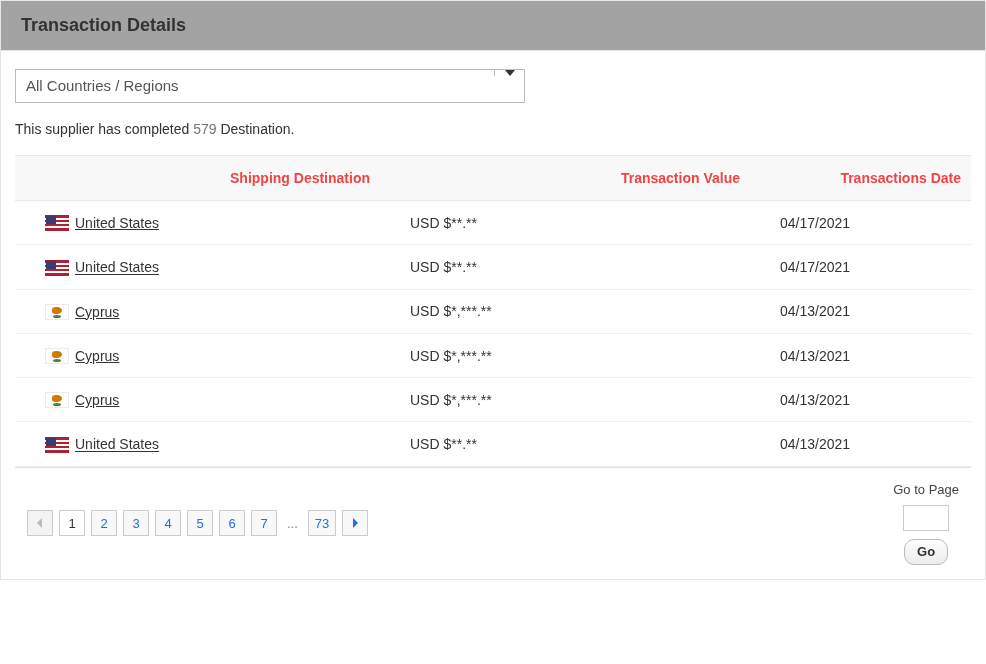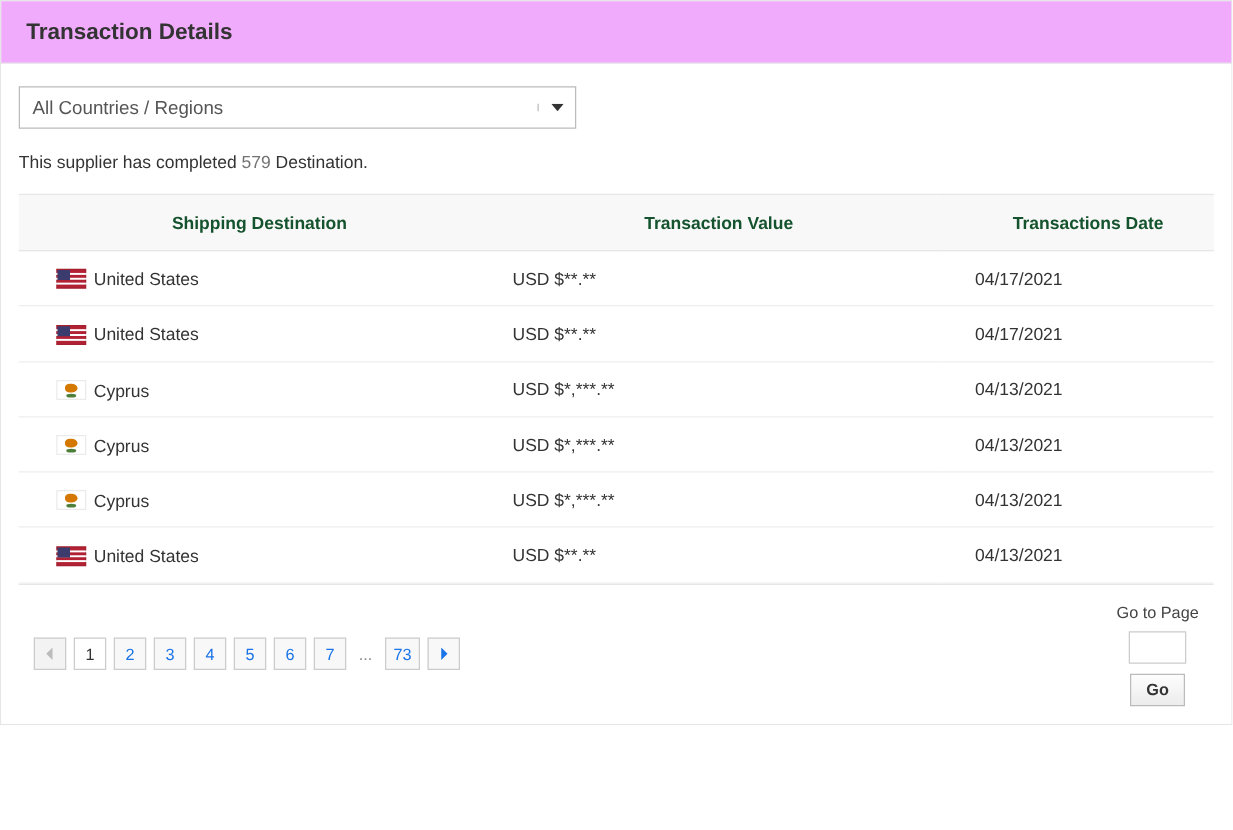--- a/index.html
+++ b/index.html
@@ -1,43 +1,43 @@
 <!DOCTYPE html>
 <html><head>
 <meta charset="utf-8">
 <style>
 * { box-sizing: border-box; margin: 0; padding: 0; }
 body { font-family: Arial, sans-serif; font-size: 14px; color: #333; background: #fff; width: 986px; }
 .panel { border: 1px solid #e6e6e6; }
-.panel-header { background: #f0abfc; border-bottom: 1px solid #e6e6e6; padding: 14px 20px; }
+.panel-header { background: #a3a3a3; border-bottom: 1px solid #e6e6e6; padding: 14px 20px; }
 .panel-header h2 { font-size: 18px; font-weight: bold; color: #333; }
 .panel-body { padding: 18px 14px 0 14px; background: #fff; }
 .filter-row { margin-bottom: 18px; }
-.dropdown { display: inline-flex; align-items: center; border: 1px solid #bbb; width: 446px; height: 34px; background: #fff; }
+.dropdown { display: inline-flex; align-items: flex-start; border: 1px solid #bbb; width: 510px; height: 34px; background: #fff; }
 .dropdown-text { flex: 1; padding: 7px 10px; color: #555; font-size: 15px; }
 .dropdown-btn { width: 30px; border-left: 1px solid #bbb; display: flex; align-items: center; justify-content: center; background: #fff; cursor: pointer; }
 .summary { font-size: 14px; color: #333; margin-bottom: 18px; }
 .summary-count { color: #737373; }
 .table { width: 100%; border-collapse: collapse; border-top: 1px solid #e6e6e6; }
-.table thead th { text-align: center; font-weight: bold; font-size: 14px; padding: 14px 10px 14px 30px; background: #f8f8f8; border-bottom: 1px solid #e6e6e6; color: #14532d; }
+.table thead th { text-align: right; font-weight: bold; font-size: 14px; padding: 14px 10px 14px 30px; background: #f8f8f8; border-bottom: 1px solid #e6e6e6; color: #ef4444; }
 .table tbody td { padding: 13px 10px 13px 30px; border-bottom: 1px solid #eee; font-size: 14px; color: #333; vertical-align: middle; }
 .flag { display: inline-block; width: 24px; height: 16px; vertical-align: middle; margin-right: 6px; border: 1px solid rgba(0,0,0,0.08); }
-.country-name { vertical-align: middle; }
+.country-name { vertical-align: middle; text-decoration: underline; }
 .table th:nth-child(1), .table td:nth-child(1) { width: 365px; }
 .table th:nth-child(2), .table td:nth-child(2) { width: 370px; }
 .pagination { display: flex; align-items: center; padding: 14px 12px; border-top: 1px solid #e6e6e6; background: #fff; }
 .page-list { display: flex; gap: 6px; align-items: center; }
 .page-btn { min-width: 26px; height: 26px; border: 1px solid #ccc; background: #f8f8f8; display: flex; align-items: center; justify-content: center; font-size: 13px; color: #1a73e8; cursor: pointer; padding: 0 6px; }
 .page-btn.current { background: #fff; color: #333; border: 1px solid #ccc; cursor: default; }
 .page-btn.disabled { color: #bbb; cursor: default; background: #f3f3f3; }
 .page-btn.arrow svg { width: 8px; height: 10px; }
 .page-ellipsis { color: #888; padding: 0 4px; font-size: 13px; }
 .goto { margin-left: auto; display: flex; align-items: center; gap: 8px; font-size: 13px; color: #444; flex-direction: column; }
 .goto-input { width: 46px; height: 26px; border: 1px solid #ccc; padding: 2px 4px; font-size: 13px; }
-.go-btn { height: 26px; padding: 0 12px; border: 1px solid #bbb; background: linear-gradient(#fdfdfd,#ececec); font-weight: bold; font-size: 13px; cursor: pointer; border-radius: 0; color: #333; }
+.go-btn { height: 26px; padding: 0 12px; border: 1px solid #bbb; background: linear-gradient(#fdfdfd,#ececec); font-weight: bold; font-size: 13px; cursor: pointer; border-radius: 10px; color: #333; }
 
 
 .flag-us { background: 
   repeating-linear-gradient(#b22234 0 2px, #fff 2px 4px);
   position: relative;
 }
 .flag-us::before { content:""; position:absolute; left:0; top:0; width:10px; height:8px; background:#3c3b6e; }
 .flag-cy { background:#fff; position:relative; }
 .flag-cy::before { content:""; position:absolute; left:6px; top:2px; width:10px; height:7px; background:#d57800; border-radius:40% 50% 50% 40%; }
 .flag-cy::after { content:""; position:absolute; left:7px; top:10px; width:8px; height:3px; background:#4e7f3a; border-radius:50%; }

